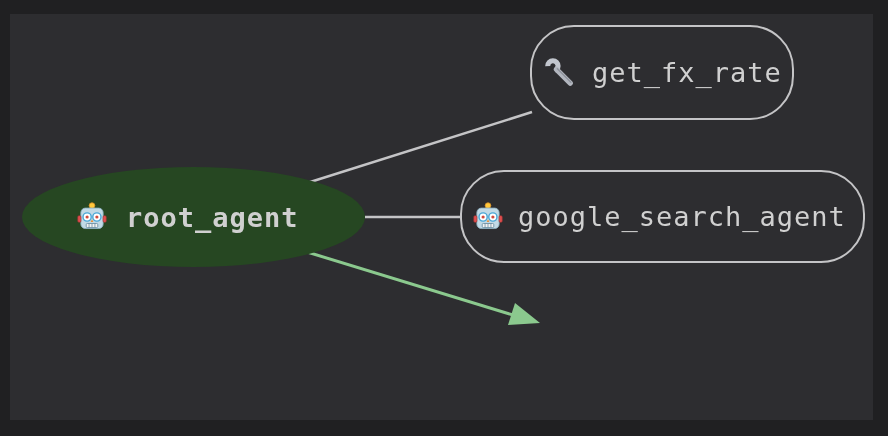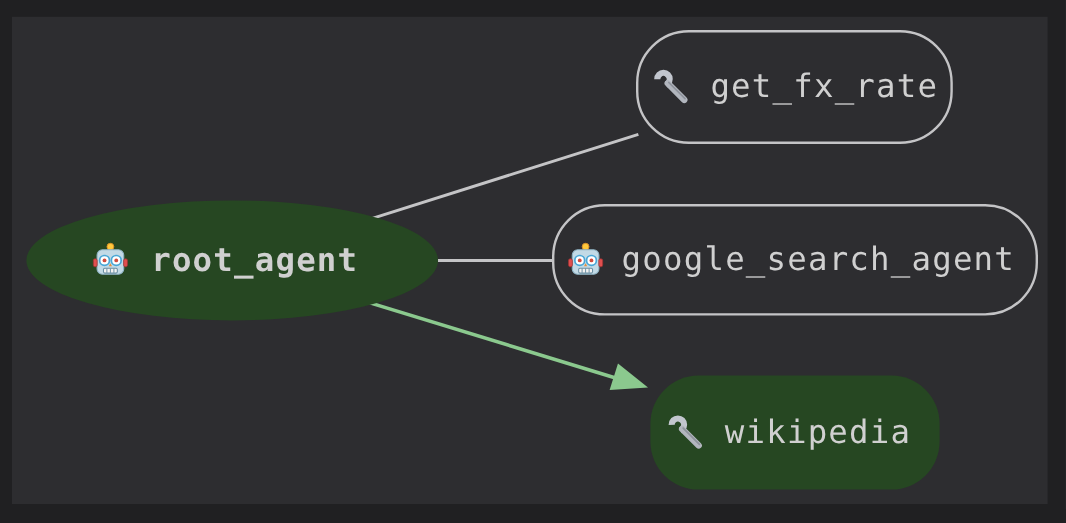--- a/index.html
+++ b/index.html
@@ -93,21 +93,13 @@
       <circle cx="23.5" cy="18" r="1.8" fill="#d04b3e"></circle>
       <polygon points="18,20.6 16.5,23.6 19.5,23.6" fill="#e8903a"></polygon>
       <rect x="11.5" y="25.3" width="13" height="4.6" rx="1.2" fill="#f2f2f2" stroke="#6b8fa3" stroke-width="1"></rect>
       <line x1="14.7" y1="25.5" x2="14.7" y2="29.7" stroke="#6b8fa3" stroke-width="0.9"></line>
       <line x1="18" y1="25.5" x2="18" y2="29.7" stroke="#6b8fa3" stroke-width="0.9"></line>
       <line x1="21.3" y1="25.5" x2="21.3" y2="29.7" stroke="#6b8fa3" stroke-width="0.9"></line>
     </svg>
     <span class="label">google_search_agent</span>
   </div>
 
-  <div class="node node-wiki">
-    <svg class="icon" width="32" height="32" viewBox="0 0 36 36">
-      <circle cx="10" cy="10" r="5.8" fill="none" stroke="#c2c6ce" stroke-width="5.8" stroke-dasharray="25.4 11" stroke-dashoffset="5.5" transform="rotate(225 10 10)"></circle>
-      <line x1="14" y1="14" x2="29.5" y2="29.5" stroke="#b2b6be" stroke-width="6" stroke-linecap="round"></line>
-      <line x1="15" y1="13.2" x2="30.2" y2="28.4" stroke="#8e939c" stroke-width="1.6" stroke-linecap="round"></line>
-    </svg>
-    <span class="label">wikipedia</span>
-  </div>
 </div>
 
 </body></html>

